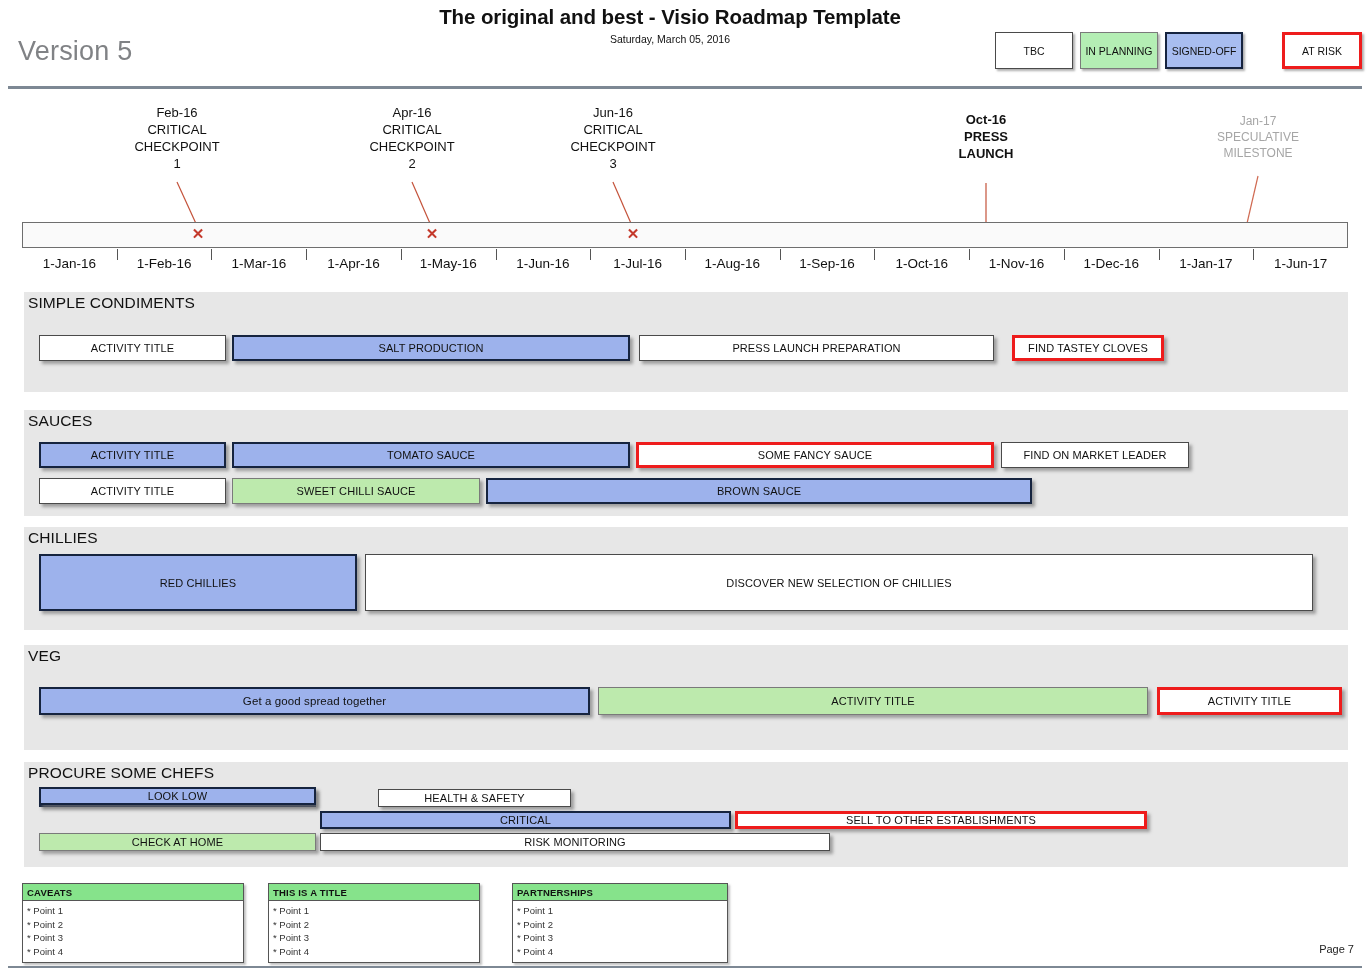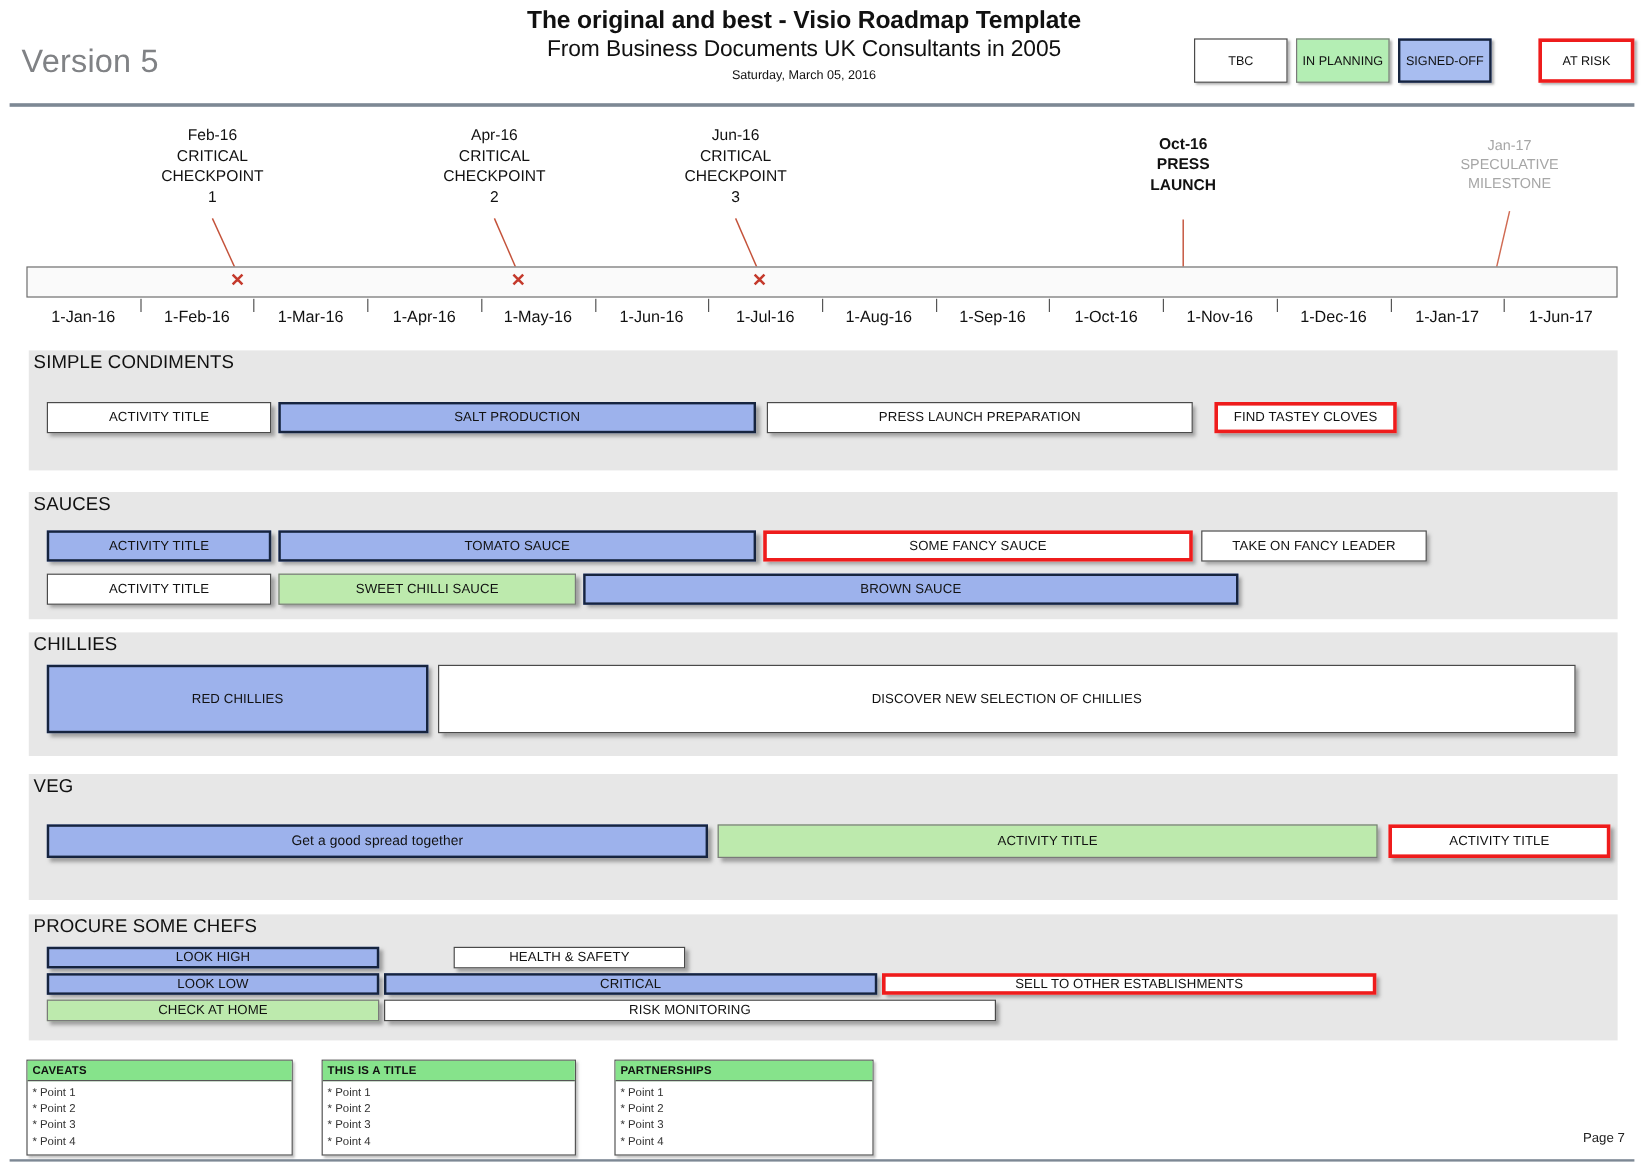--- a/index.html
+++ b/index.html
@@ -117,21 +117,20 @@
   }
 </style>
 </head>
 <body>
 
 <div id="header">
   <div id="version-label">Version 5</div>
 
   <div id="title-block">
     <div id="doc-title">The original and best - Visio Roadmap Template</div>
-    <div id="doc-subtitle">From Business Documents UK Consultants in 2005</div>
     <div id="doc-date">Saturday, March 05, 2016</div>
   </div>
 
   <div id="legend">
     <div class="legend-box legend-tbc">TBC</div>
     <div class="legend-box legend-plan">IN PLANNING</div>
     <div class="legend-box legend-signed">SIGNED-OFF</div>
     <div class="legend-box legend-risk">AT RISK</div>
   </div>
 </div>
@@ -203,38 +202,38 @@
     <div class="band-title" style="left: 28px; top: 294px; position: absolute;">SIMPLE CONDIMENTS</div>
     <div class="bar white" style="left: 39px; top: 335px; width: 187px; height: 26px;">ACTIVITY TITLE</div>
     <div class="bar blue" style="left: 232px; top: 335px; width: 398px; height: 26px;">SALT PRODUCTION</div>
     <div class="bar white" style="left: 639px; top: 335px; width: 355px; height: 26px;">PRESS LAUNCH PREPARATION</div>
     <div class="bar risk" style="left: 1012px; top: 335px; width: 152px; height: 26px;">FIND TASTEY CLOVES</div>
     <div class="band" style="top: 410px; height: 106px;"></div>
     <div class="band-title" style="left: 28px; top: 412px; position: absolute;">SAUCES</div>
     <div class="bar blue" style="left: 39px; top: 442px; width: 187px; height: 26px;">ACTIVITY TITLE</div>
     <div class="bar blue" style="left: 232px; top: 442px; width: 398px; height: 26px;">TOMATO SAUCE</div>
     <div class="bar risk" style="left: 636px; top: 442px; width: 358px; height: 26px;">SOME FANCY SAUCE</div>
-    <div class="bar white" style="left: 1001px; top: 442px; width: 188px; height: 26px;">TAKE ON FANCY LEADER</div>
+    <div class="bar white" style="left: 1001px; top: 442px; width: 188px; height: 26px;">FIND ON MARKET LEADER</div>
     <div class="bar white" style="left: 39px; top: 478px; width: 187px; height: 26px;">ACTIVITY TITLE</div>
     <div class="bar green" style="left: 232px; top: 478px; width: 248px; height: 26px;">SWEET CHILLI SAUCE</div>
     <div class="bar blue" style="left: 486px; top: 478px; width: 546px; height: 26px;">BROWN SAUCE</div>
     <div class="band" style="top: 527px; height: 103px;"></div>
     <div class="band-title" style="left: 28px; top: 529px; position: absolute;">CHILLIES</div>
     <div class="bar blue" style="left: 39px; top: 554px; width: 318px; height: 57px;">RED CHILLIES</div>
     <div class="bar white" style="left: 365px; top: 554px; width: 948px; height: 57px;">DISCOVER NEW SELECTION OF CHILLIES</div>
     <div class="band" style="top: 645px; height: 105px;"></div>
     <div class="band-title" style="left: 28px; top: 647px; position: absolute;">VEG</div>
     <div class="bar blue mixed" style="left: 39px; top: 687px; width: 551px; height: 28px;">Get a good spread together</div>
     <div class="bar green" style="left: 598px; top: 687px; width: 550px; height: 28px;">ACTIVITY TITLE</div>
     <div class="bar risk" style="left: 1157px; top: 687px; width: 185px; height: 28px;">ACTIVITY TITLE</div>
     <div class="band" style="top: 762px; height: 105px;"></div>
     <div class="band-title" style="left: 28px; top: 764px; position: absolute;">PROCURE SOME CHEFS</div>
     <div class="bar blue" style="left: 39px; top: 789px; width: 277px; height: 18px;">LOOK HIGH</div>
     <div class="bar white" style="left: 378px; top: 789px; width: 193px; height: 18px;">HEALTH &amp; SAFETY</div>
-    <div class="bar blue" style="left: 39px; top: 811px; width: 277px; height: 18px;">LOOK LOW</div>
+    <div class="bar blue" style="left: 39px; top: 787px; width: 277px; height: 18px;">LOOK LOW</div>
     <div class="bar blue" style="left: 320px; top: 811px; width: 411px; height: 18px;">CRITICAL</div>
     <div class="bar risk" style="left: 735px; top: 811px; width: 412px; height: 18px;">SELL TO OTHER ESTABLISHMENTS</div>
     <div class="bar green" style="left: 39px; top: 833px; width: 277px; height: 18px;">CHECK AT HOME</div>
     <div class="bar white" style="left: 320px; top: 833px; width: 510px; height: 18px;">RISK MONITORING</div>
   </div>
 
 <div id="notes">
     <div class="note" style="left: 22px; top: 883px; width: 222px; height: 80px;">
       <div class="note-head">CAVEATS</div>
       <div class="note-body">

